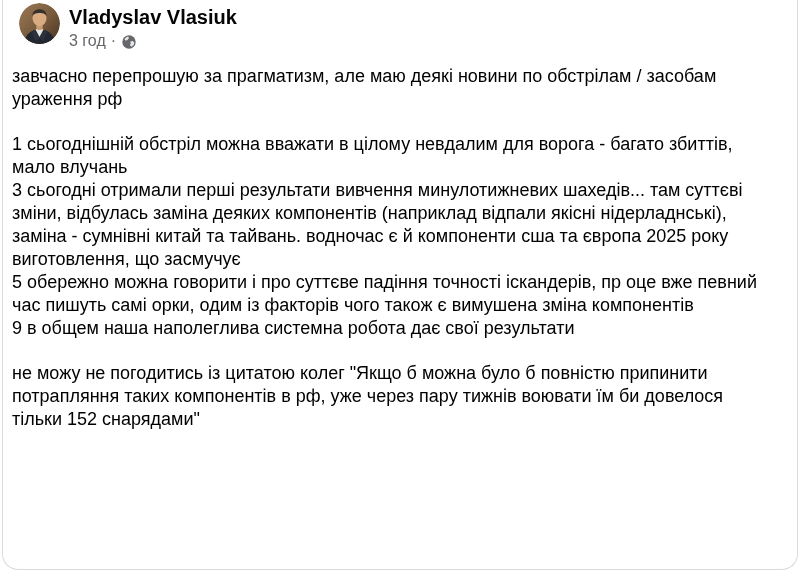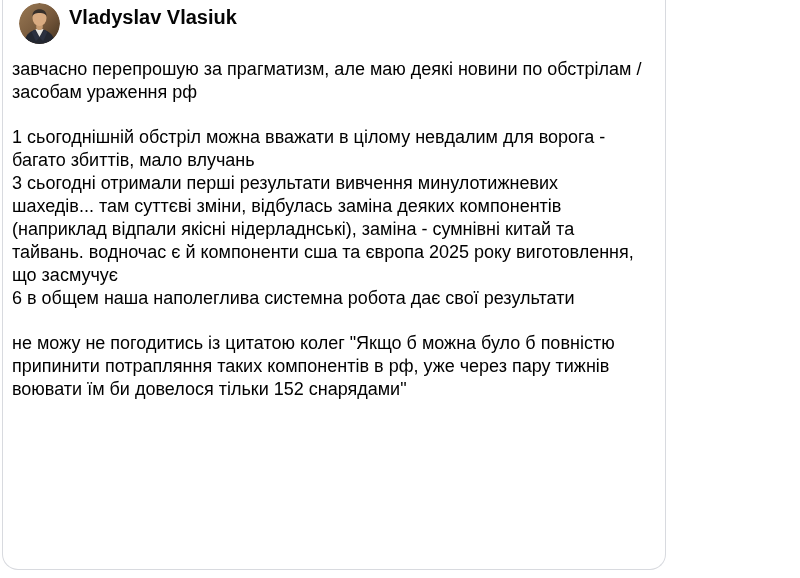--- a/index.html
+++ b/index.html
@@ -8,21 +8,21 @@
     background: #ffffff;
     width: 800px;
     height: 578px;
     overflow: hidden;
     font-family: "Liberation Sans", "DejaVu Sans", sans-serif;
     -webkit-font-smoothing: antialiased;
   }
   .card {
     box-sizing: border-box;
     margin-left: 2px;
-    width: 664px;
+    width: 796px;
     height: 570px;
     background: #ffffff;
     border-left: 1px solid #d8dadf;
     border-right: 1px solid #d8dadf;
     border-bottom: 1px solid #d8dadf;
     border-radius: 0 0 16px 16px;
     overflow: hidden;
   }
   .header {
     display: flex;
@@ -100,30 +100,42 @@
           <path d="M15.2 26.4 L20.5 34.6 L16.8 38.2 L12.8 29.2 Z" fill="#2b3140"></path>
           <path d="M25.8 26.4 L20.5 34.6 L24.2 38.2 L28.2 29.2 Z" fill="#2b3140"></path>
           <rect x="17.3" y="20.5" width="6.4" height="6.5" rx="2.8" fill="#c79c72"></rect>
           <ellipse cx="20.5" cy="15" rx="7" ry="8" fill="#d9ab81"></ellipse>
           <path d="M13.4 13.8 C13.3 8.3 16.4 6.2 20.5 6.2 C24.6 6.2 27.7 8.3 27.6 13.8 C27.3 11.4 24.5 9.9 20.5 9.9 C16.5 9.9 13.7 11.4 13.4 13.8 Z" fill="#38302a"></path>
         </g>
       </svg>
     </div>
     <div class="header-text">
       <div class="author">Vladyslav Vlasiuk</div>
+      <div class="meta">
+        <span>3 год</span>
+        <span class="dot">·</span>
+        <span class="globe">
+          <svg width="16" height="16" viewBox="0 0 16 16">
+            <circle cx="8" cy="8" r="6.7" fill="#65676b"></circle>
+            <path d="M3.6 5.4 C4.2 3.9 5.7 2.8 7.3 2.6 L7.9 4.3 L6.2 6.3 L4.3 6.6 Z" fill="#f4f5f7" opacity="0.9"></path>
+            <path d="M9.3 7.5 L11.8 6.9 L13.4 8.8 C13.1 10.6 12 12.1 10.4 12.8 L9 11.3 L9.7 9.3 Z" fill="#f4f5f7" opacity="0.9"></path>
+          </svg>
+        </span>
+      </div>
     </div>
   </div>
 
   <div class="body">
     <div class="block">завчасно перепрошую за прагматизм, але маю деякі новини по обстрілам / засобам ураження рф</div>
 
     <div class="block">
       <div>1 сьогоднішній обстріл можна вважати в цілому невдалим для ворога - багато збиттів, мало влучань</div>
       <div>3 сьогодні отримали перші результати вивчення минулотижневих шахедів... там суттєві зміни, відбулась заміна деяких компонентів (наприклад відпали якісні нідерладнські), заміна - сумнівні китай та тайвань. водночас є й компоненти сша та європа 2025 року виготовлення, що засмучує</div>
-      <div>6 в общем наша наполеглива системна робота дає свої результати</div>
+      <div>5 обережно можна говорити і про суттєве падіння точності іскандерів, пр оце вже певний час пишуть самі орки, одим із факторів чого також є вимушена зміна компонентів</div>
+      <div>9 в общем наша наполеглива системна робота дає свої результати</div>
     </div>
 
     <div class="block">
       <div>не можу не погодитись із цитатою колег "Якщо б можна було б повністю припинити потрапляння таких компонентів в рф, уже через пару тижнів воювати їм би довелося тільки 152 снарядами"</div>
     </div>
   </div>
 
 </div>
 
 </body></html>

